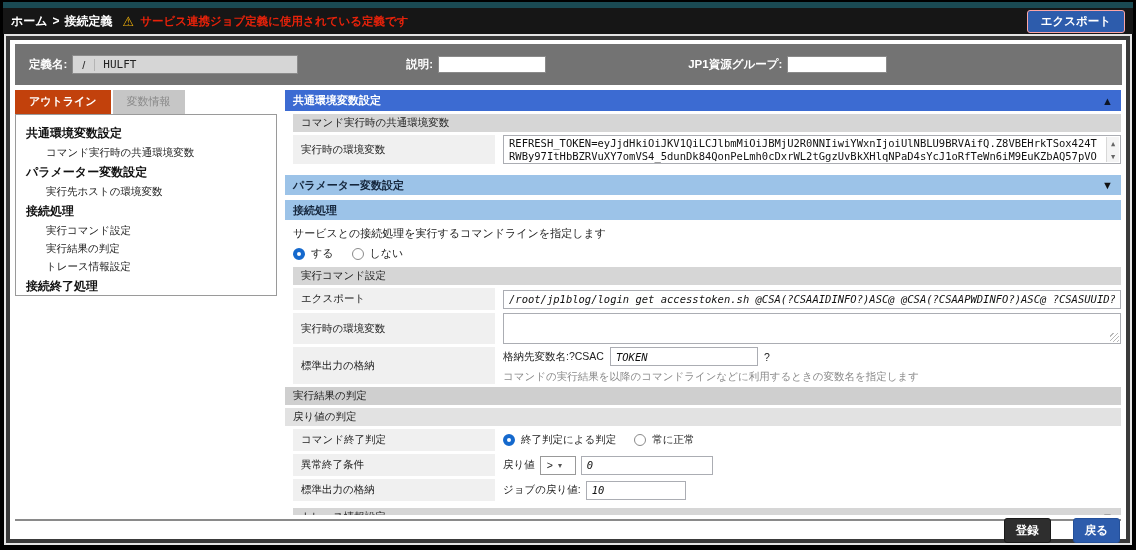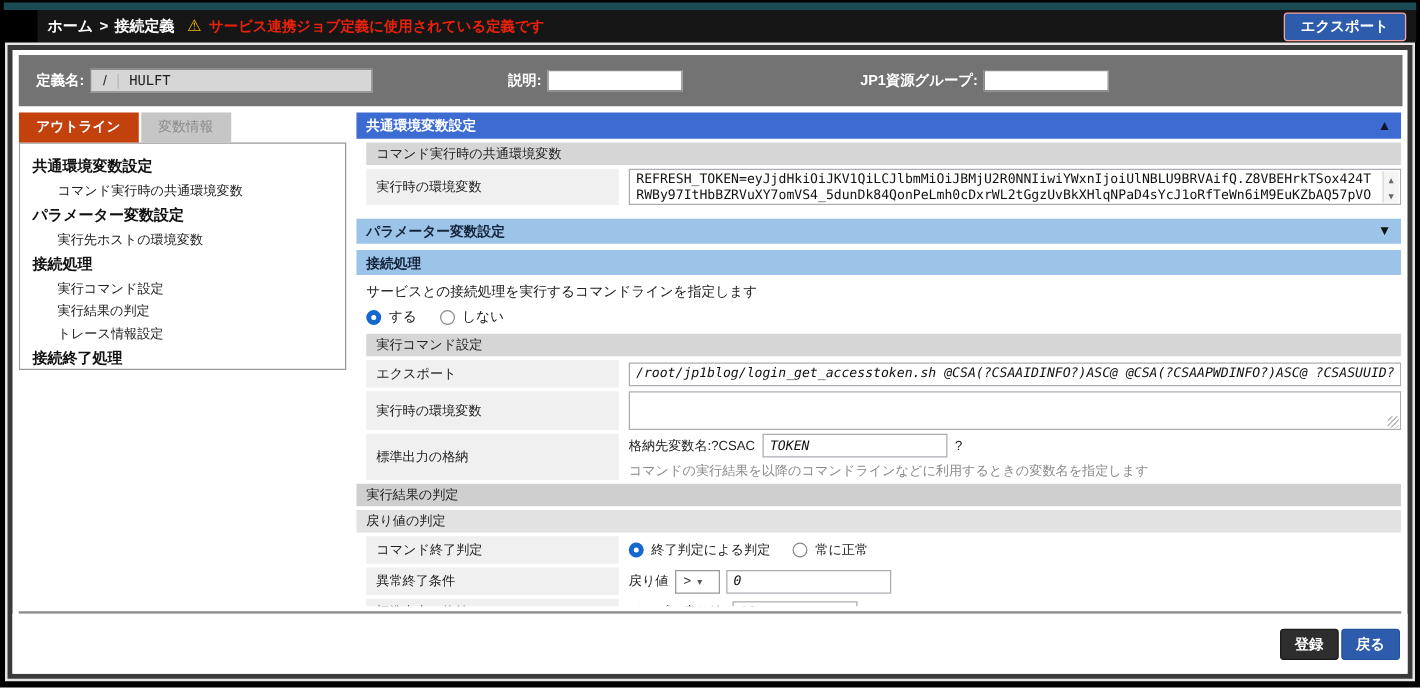--- a/index.html
+++ b/index.html
@@ -7,21 +7,21 @@
   body {
     background:#000;
     font-family:"Liberation Sans","DejaVu Sans",sans-serif;
     position:relative; overflow:hidden;
   }
   .mono { font-family:"DejaVu Sans Mono","Liberation Mono",monospace; }
 
   
   .teal-strip { position:absolute; top:2px; left:3px; right:3px; height:6px; background:#1a4a53; }
   .topbar { position:absolute; top:8px; left:3px; right:3px; height:26px; background:#161616;
-            display:flex; align-items:center; padding:0 8px;margin-left:27px; }
+            display:flex; align-items:center; padding:0 8px; }
   .crumb { color:#fff; font-size:12px; font-weight:bold; }
   .crumb-sep { color:#fff; font-size:12px; font-weight:bold; margin:0 5px; }
   .warn-icon { color:#f5b40a; font-size:13px; margin:0 6px 0 10px; }
   .warn-text { color:#e8220a; font-size:11.5px; font-weight:bold; }
   .export-btn { margin-left:auto; background:#2d5cac; border:1px solid #fca5a5; border-radius:3px;
                 color:#fff; font-size:11.5px; font-weight:bold; padding:3px 13px; cursor:pointer; }
 
   
   .window { position:absolute; top:36px; left:6px; right:6px; bottom:7px;
             background:#fff; border:4px solid #3a3a3a; box-shadow:0 0 0 2px #e4e4e4;
@@ -85,22 +85,22 @@
   .radio.on { border:4px solid #1569cd; }
   .radio-lbl { margin-right:12px; cursor:default; }
   .desc-text { font-size:11px; color:#222; margin:6px 0 2px 8px; }
 
   .sel { border:1px solid #999; background:#fff; height:19px; min-width:36px; display:flex;
          align-items:center; font-size:10.5px; padding:0 3px 0 6px; margin:0 5px; cursor:pointer; }
   .sel .chev { font-size:8px; color:#555; margin-left:5px; }
   .help-text { font-size:10.5px; color:#8a8a8a; margin-top:4px; }
 
   
-  .footer { flex:none; height:48px; display:flex; align-items:center; justify-content:flex-end;
-            gap:2px; padding:0 6px; background:#fff; }
+  .footer { flex:none; height:18px; display:flex; align-items:center; justify-content:flex-end;
+            gap:22px; padding:0 6px; background:#fff; }
   .btn-dark { background:#2e2e2e; color:#fff; border:1px solid #1a1a1a; border-radius:3px;
               font-size:11.5px; font-weight:bold; padding:4px 11px; cursor:pointer; }
   .btn-blue { background:#2d5cac; color:#fff; border:1px solid #24509a; border-radius:3px;
               font-size:11.5px; font-weight:bold; padding:4px 11px; cursor:pointer; }
 </style>
 </head>
 <body>
 
 <div class="teal-strip"></div>
 

